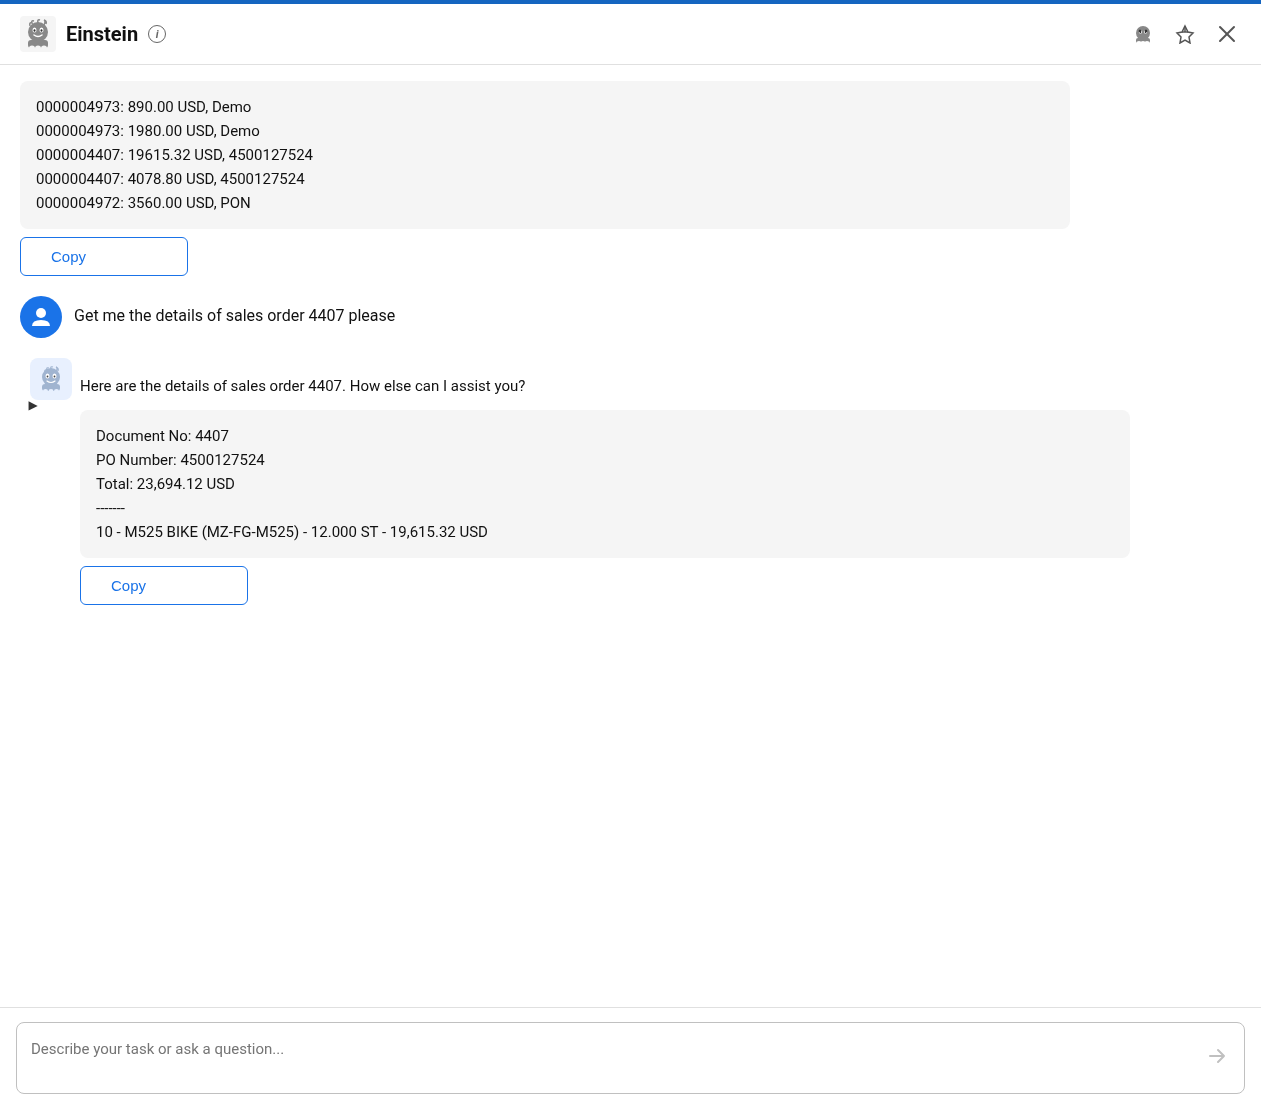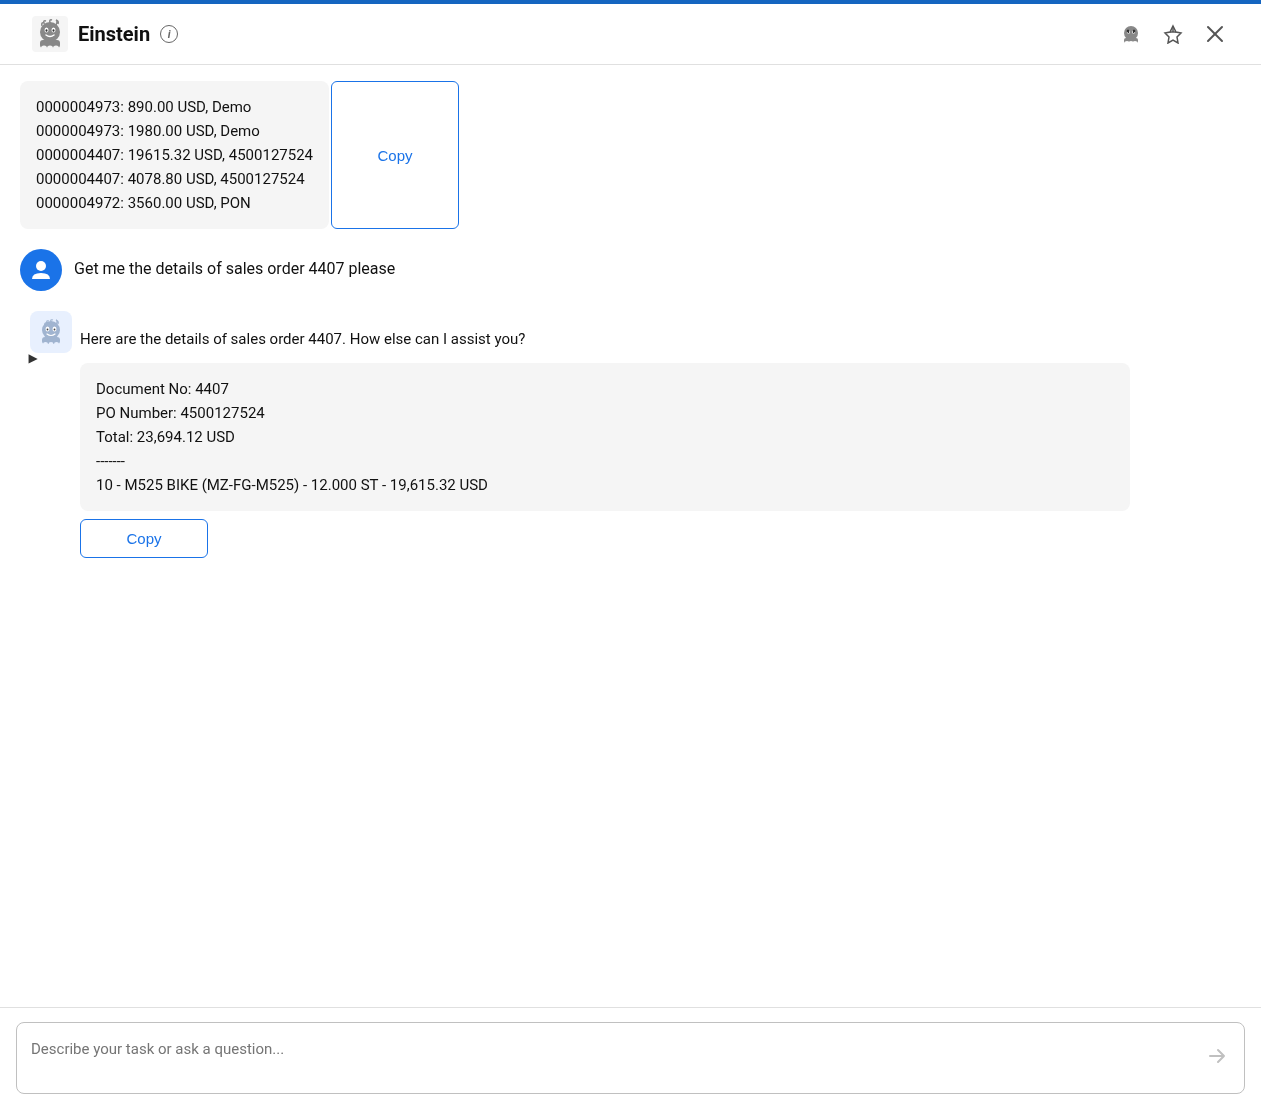--- a/index.html
+++ b/index.html
@@ -17,21 +17,21 @@
     .top-border {
       height: 4px;
       background: #1565c0;
       flex-shrink: 0;
     }
 
     
     .header {
       display: flex;
       align-items: center;
-      padding: 12px 32px;
+      padding: 12px 20px;
       border-bottom: 1px solid #e0e0e0;
       flex-shrink: 0;
       background: #fff;
     }
     .header-left {
       display: flex;
       align-items: center;
       gap: 10px;
       flex: 1;
     }
@@ -89,22 +89,22 @@
       background: #f1f1f1;
     }
     .chat-area::-webkit-scrollbar-thumb {
       background: #c0c0c0;
       border-radius: 4px;
     }
 
     
     .message-block {
       display: flex;
-      flex-direction: row;
-      gap: 2px;
+      flex-direction: column;
+      gap: 8px;
     }
 
     .avatar-bot {
       width: 42px;
       height: 42px;
       border-radius: 8px;
       background: #e8f0fe;
       display: flex;
       align-items: center;
       justify-content: center;
@@ -153,22 +153,22 @@
 
     .copy-btn {
       border: 1.5px solid #1a73e8;
       border-radius: 6px;
       background: #fff;
       color: #1a73e8;
       font-size: 15px;
       font-weight: 500;
       padding: 10px 30px;
       cursor: pointer;
-      width: 128px;
-      text-align: center;
+      width: 168px;
+      text-align: left;
       margin-left: 0;
     }
 
     .bot-response-area {
       display: flex;
       flex-direction: column;
       gap: 8px;
       flex: 1;
       margin-top: 17px;
     }

